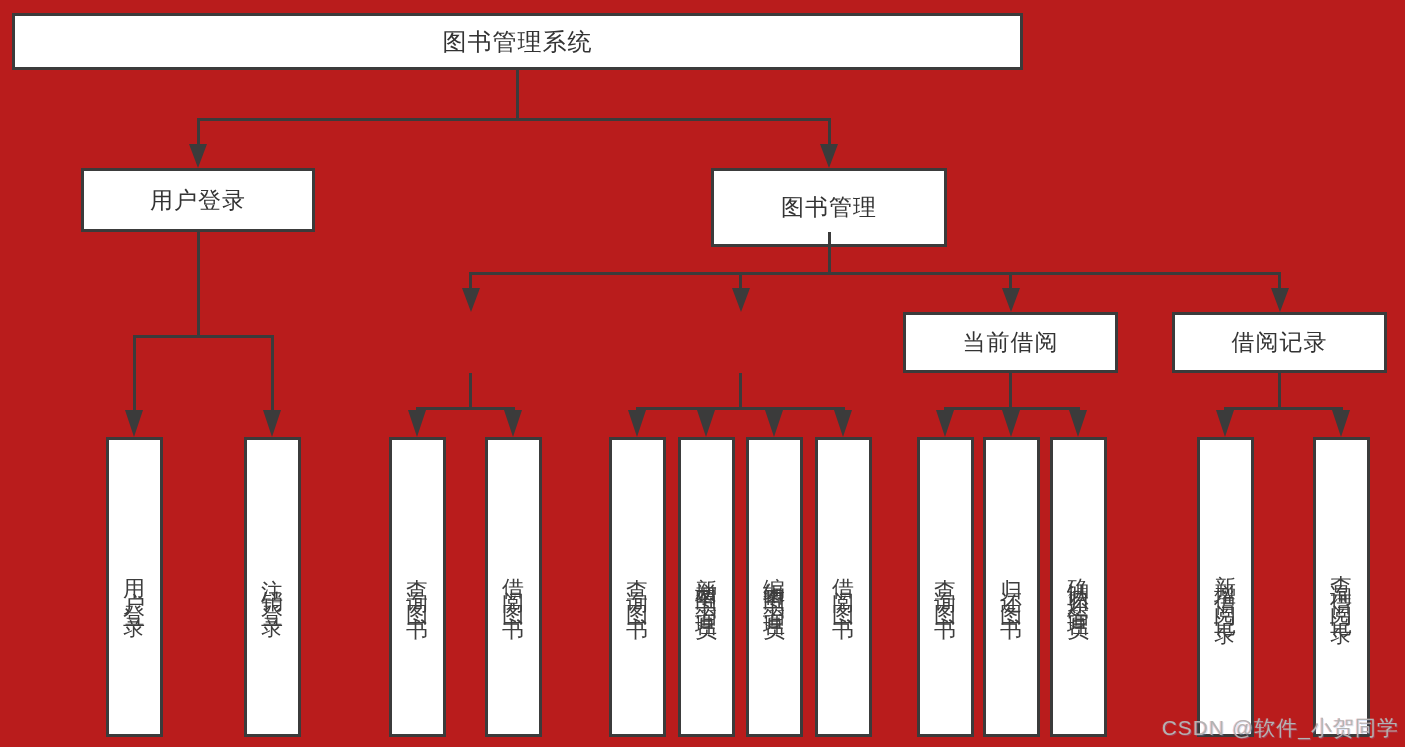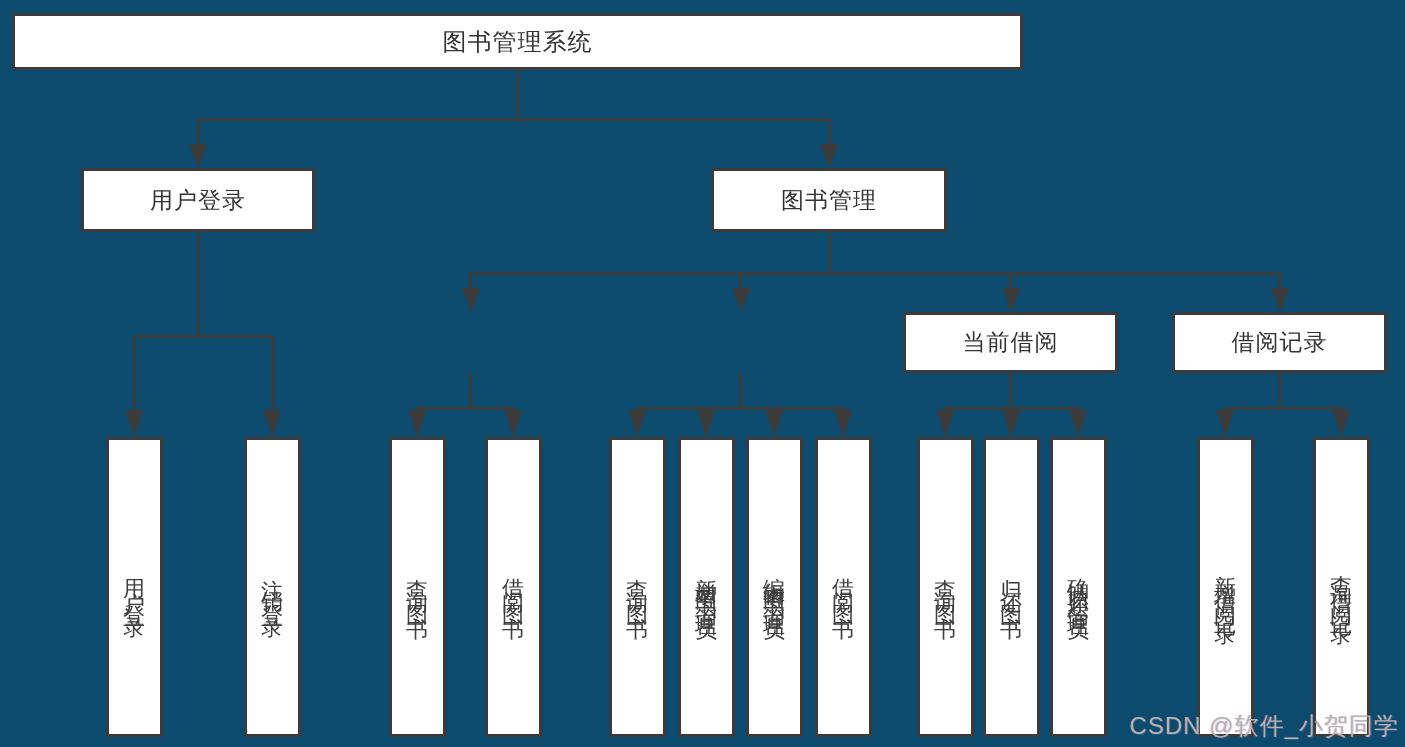--- a/index.html
+++ b/index.html
@@ -1,17 +1,17 @@
 <!DOCTYPE html>
 <html><head>
 <meta charset="utf-8">
 <style>
   html,body{margin:0;padding:0;background:#fff;}
   #canvas{
-    position:relative;width:1405px;height:747px;background:#0c4a6e;
+    position:relative;width:1405px;height:747px;background:#b91c1c;
     font-family:"Liberation Sans", sans-serif;overflow:hidden;
   }
   .node{
     position:absolute;box-sizing:border-box;border:3px solid #3b3b3b;background:#fff;
     display:flex;align-items:center;justify-content:center;
     color:#333333;
   }
   .node.h{font-size:23px;letter-spacing:1px;}
   .node.root{font-size:24px;letter-spacing:1px;}
   .node.leaf{
@@ -27,21 +27,21 @@
   .v-line{position:absolute;width:3px;background:#3b3b3b;}
   .h-line{position:absolute;height:3px;background:#3b3b3b;}
   .arrow{
     position:absolute;width:0;height:0;
     border-left:9px solid transparent;border-right:9px solid transparent;
     border-top:27px solid #3b3b3b;
   }
   .arrow.a24{border-top-width:24px;}
   .watermark{
     position:absolute;right:6px;bottom:5px;z-index:10;
-    font-size:24px;color:#b3b3b3;letter-spacing:1px;
+    font-size:21px;color:#b3b3b3;letter-spacing:1px;
     text-shadow:-1px 0 0 rgba(230,90,90,.30), 1px 1px 0 rgba(130,160,230,.25);
   }
 </style>
 </head>
 <body>
 
 <div id="canvas">
 
   <div class="node root" style="left:12px;top:13px;width:1011px;height:57px;">
     <span>图书管理系统</span>
@@ -50,21 +50,21 @@
   <div class="v-line" style="left:516px;top:70px;height:48px;"></div>
   <div class="h-line" style="left:196.5px;top:118px;width:634px;"></div>
   <div class="v-line" style="left:196.5px;top:118px;height:28px;"></div>
   <div class="arrow a24" style="left:189px;top:144px;"></div>
   <div class="v-line" style="left:827.5px;top:118px;height:28px;"></div>
   <div class="arrow a24" style="left:820px;top:144px;"></div>
 
   <div class="node h" style="left:81px;top:168px;width:234px;height:64px;">
     <span>用户登录</span>
   </div>
-  <div class="node h" style="left:711px;top:168px;width:236px;height:64px;">
+  <div class="node h" style="left:711px;top:168px;width:236px;height:79px;">
     <span>图书管理</span>
   </div>
 
   <div class="v-line" style="left:196.5px;top:232px;height:103px;"></div>
   <div class="h-line" style="left:132.5px;top:335px;width:141px;"></div>
   <div class="v-line" style="left:132.5px;top:335px;height:76px;"></div>
   <div class="arrow" style="left:125px;top:410px;"></div>
   <div class="v-line" style="left:270.5px;top:335px;height:76px;"></div>
   <div class="arrow" style="left:263px;top:410px;"></div>
 

